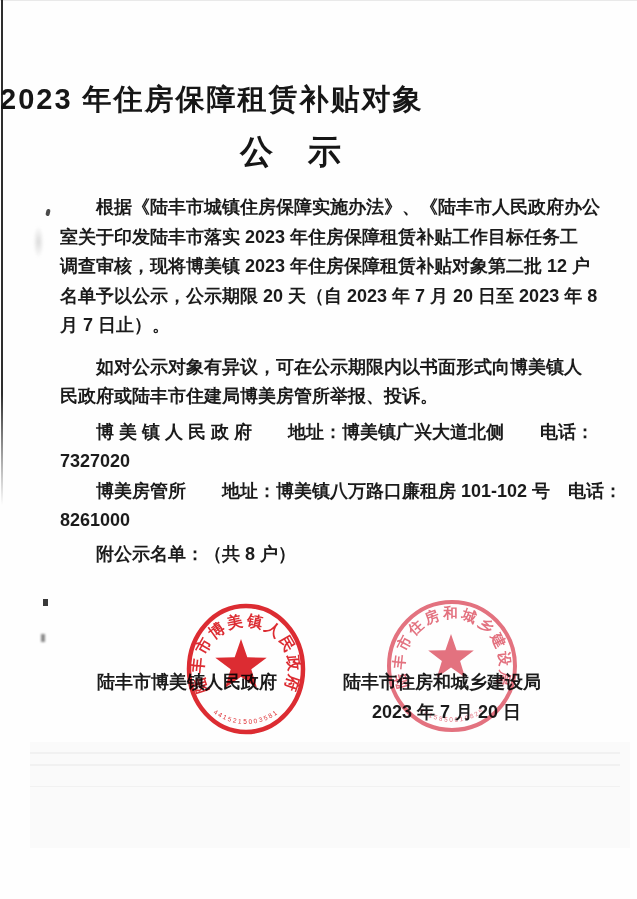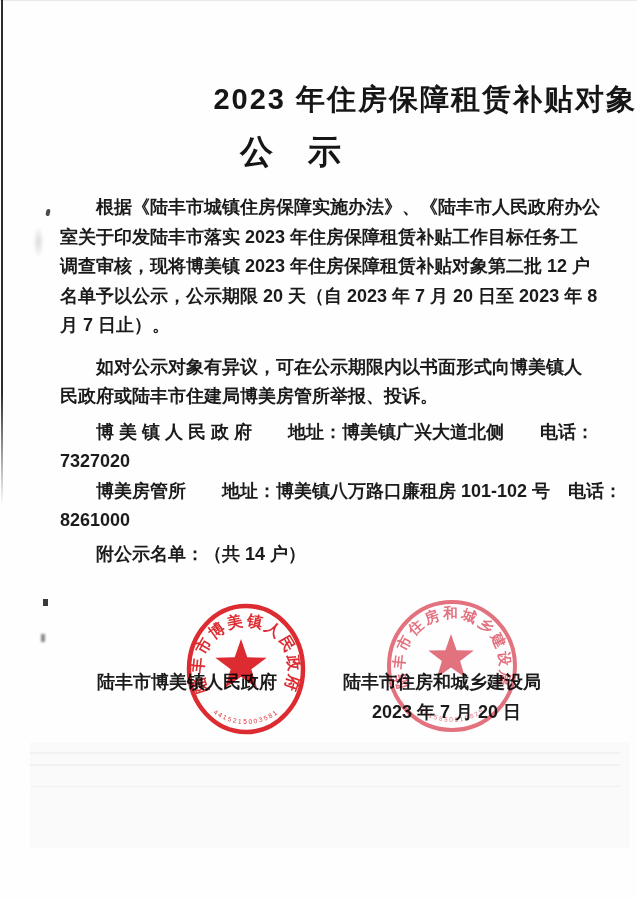--- a/index.html
+++ b/index.html
@@ -14,21 +14,21 @@
   .mark-a{position:absolute;left:46px;top:209px;width:4px;height:7px;background:#4a4a4a;
     border-radius:2px;transform:rotate(14deg);}
   .smudge{position:absolute;left:33px;top:226px;width:11px;height:32px;border-radius:50%;
     background:radial-gradient(rgba(190,190,190,.55),rgba(190,190,190,0) 70%);filter:blur(1px);}
   .mark-b{position:absolute;left:43px;top:599px;width:5px;height:7px;background:#3a3a3a;}
   .mark-c{position:absolute;left:41px;top:634px;width:4px;height:8px;background:#8a8a8a;filter:blur(1px);}
   .scan-band{position:absolute;left:30px;top:742px;width:600px;height:106px;background:#fafafa;}
   .scan-line{position:absolute;left:30px;width:590px;height:2px;background:#f1f1f1;}
   .scan-line.l1{top:752px;} .scan-line.l2{top:764px;} .scan-line.l3{top:786px;height:1px;}
   
-  .doc-title{position:absolute;left:0;top:80px;width:637px;margin:0;text-align:right;
+  .doc-title{position:absolute;left:0;top:80px;width:637px;margin:0;text-align:left;
     font-size:29px;font-weight:700;letter-spacing:2px;color:#161616;}
   .doc-subtitle{position:absolute;left:240px;top:130px;margin:0;
     font-size:33px;font-weight:700;letter-spacing:1px;color:#161616;white-space:pre;}
   .body-text{position:absolute;left:60px;top:193px;width:530px;
     font-size:18px;font-weight:600;line-height:29.5px;}
   .body-text .line{white-space:pre;}
   .para.p1{margin-bottom:12px;}
   .para.p2{margin-bottom:6px;}
   .para.p3{margin-bottom:0;}
   .para.p4{margin-bottom:4px;}
@@ -76,21 +76,21 @@
     </div>
     <div class="para p3">
       <div class="line">　　博 美 镇 人 民 政 府　　地址：博美镇广兴大道北侧　　电话：</div>
       <div class="line">7327020</div>
     </div>
     <div class="para p4">
       <div class="line">　　博美房管所　　地址：博美镇八万路口廉租房 101-102 号　电话：</div>
       <div class="line">8261000</div>
     </div>
     <div class="para p5">
-      <div class="line">　　附公示名单：（共 14 户）</div>
+      <div class="line">　　附公示名单：（共 8 户）</div>
     </div>
   </div>
 
   <div class="sig sig-left">陆丰市博美镇人民政府</div>
   <div class="sig sig-right">陆丰市住房和城乡建设局</div>
   <div class="sig sig-date">2023 年 7 月 20 日</div>
 
   <svg class="seal-layer" width="637" height="899" viewBox="0 0 637 899" xmlns="http://www.w3.org/2000/svg">
 
     <g class="seal-left-ink">

